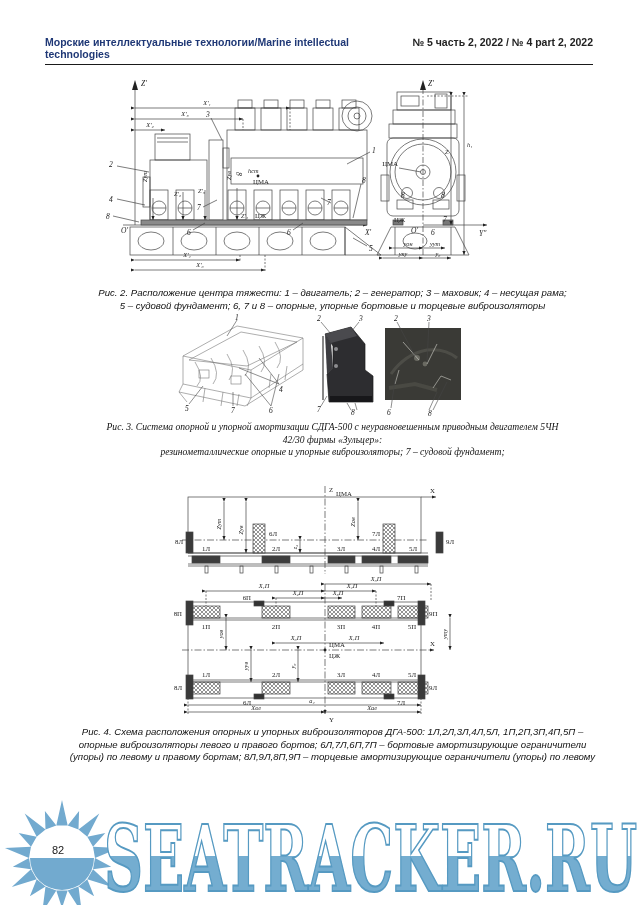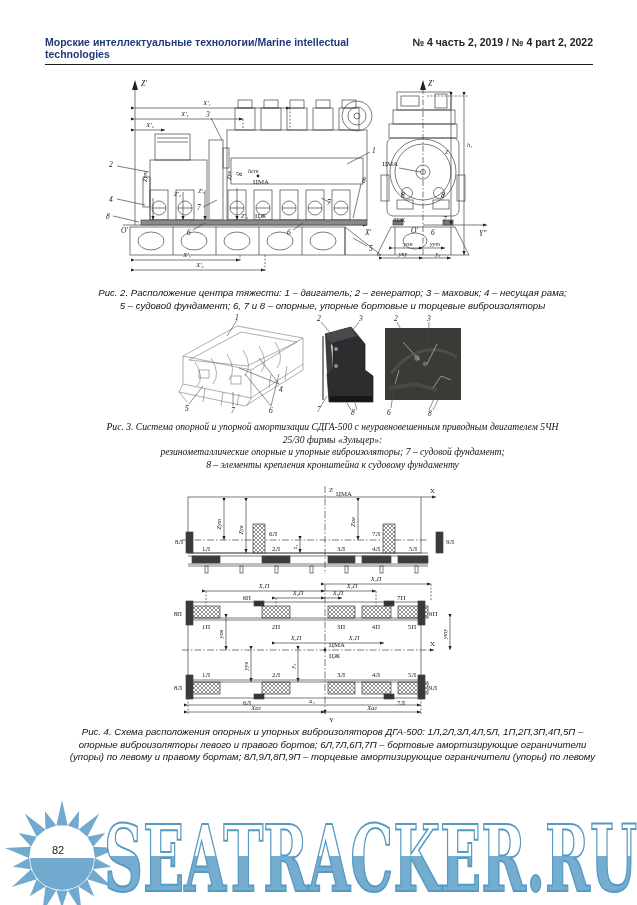--- a/index.html
+++ b/index.html
@@ -18,21 +18,21 @@
   .pgnum{position:absolute;left:52px;top:844px;font-size:11px;color:#1a1a1a;z-index:5;}
   .wm{position:absolute;left:0;top:790px;width:637px;height:115px;z-index:1;}
 </style>
 </head>
 <body>
 
 <div class="page">
 
   <div class="header">
     <span class="journal">Морские интеллектуальные технологии/Marine intellectual technologies</span>
-    <span class="issue">№ 4 часть 2, 2019 / № 4 part 2, 2022</span>
+    <span class="issue">№ 5 часть 2, 2022 / № 4 part 2, 2022</span>
   </div>
 
   <svg class="fig" style="position:absolute;left:95px;top:72px;" width="410" height="205" viewBox="0 0 410 205">
     <defs>
       <marker id="ar2" markerWidth="8" markerHeight="8" refX="6" refY="3" orient="auto">
         <path d="M0,0.6 L6,3 L0,5.4 Z" fill="#222"></path>
       </marker>
     </defs>
     <g stroke="#444" stroke-width="0.7" fill="none">
 
@@ -287,23 +287,22 @@
       <text class="num" x="176" y="101">8</text>
       <text class="num" x="219" y="7">2</text>
       <text class="num" x="252" y="7">3</text>
       <text class="num" x="212" y="101">6</text>
       <text class="num" x="253" y="102">8</text>
     </g>
   </svg>
 
   <div class="caption" style="top:421px;font-family:Liberation Serif, serif;">
     <div>Рис. 3. Система опорной и упорной амортизации СДГА-500 с неуравновешенным приводным двигателем 5ЧН</div>
-    <div>25/30 фирмы «Зульцер»:</div>
+    <div>42/30 фирмы «Зульцер»:</div>
     <div>резинометаллические опорные и упорные виброизоляторы; 7 – судовой фундамент;</div>
-    <div>8 – элементы крепления кронштейна к судовому фундаменту</div>
   </div>
 
   <svg style="position:absolute;left:166px;top:484px;" width="302" height="240" viewBox="0 0 302 240">
     <defs>
       <marker id="ar4" markerWidth="8" markerHeight="8" refX="6" refY="3" orient="auto">
         <path d="M0,0.6 L6,3 L0,5.4 Z" fill="#222"></path>
       </marker>
       <pattern id="ck4" width="4" height="4" patternUnits="userSpaceOnUse">
         <rect width="4" height="4" fill="#fff"></rect>
         <path d="M0,0 L4,4 M0,4 L4,0" stroke="#666" stroke-width="0.7"></path>

